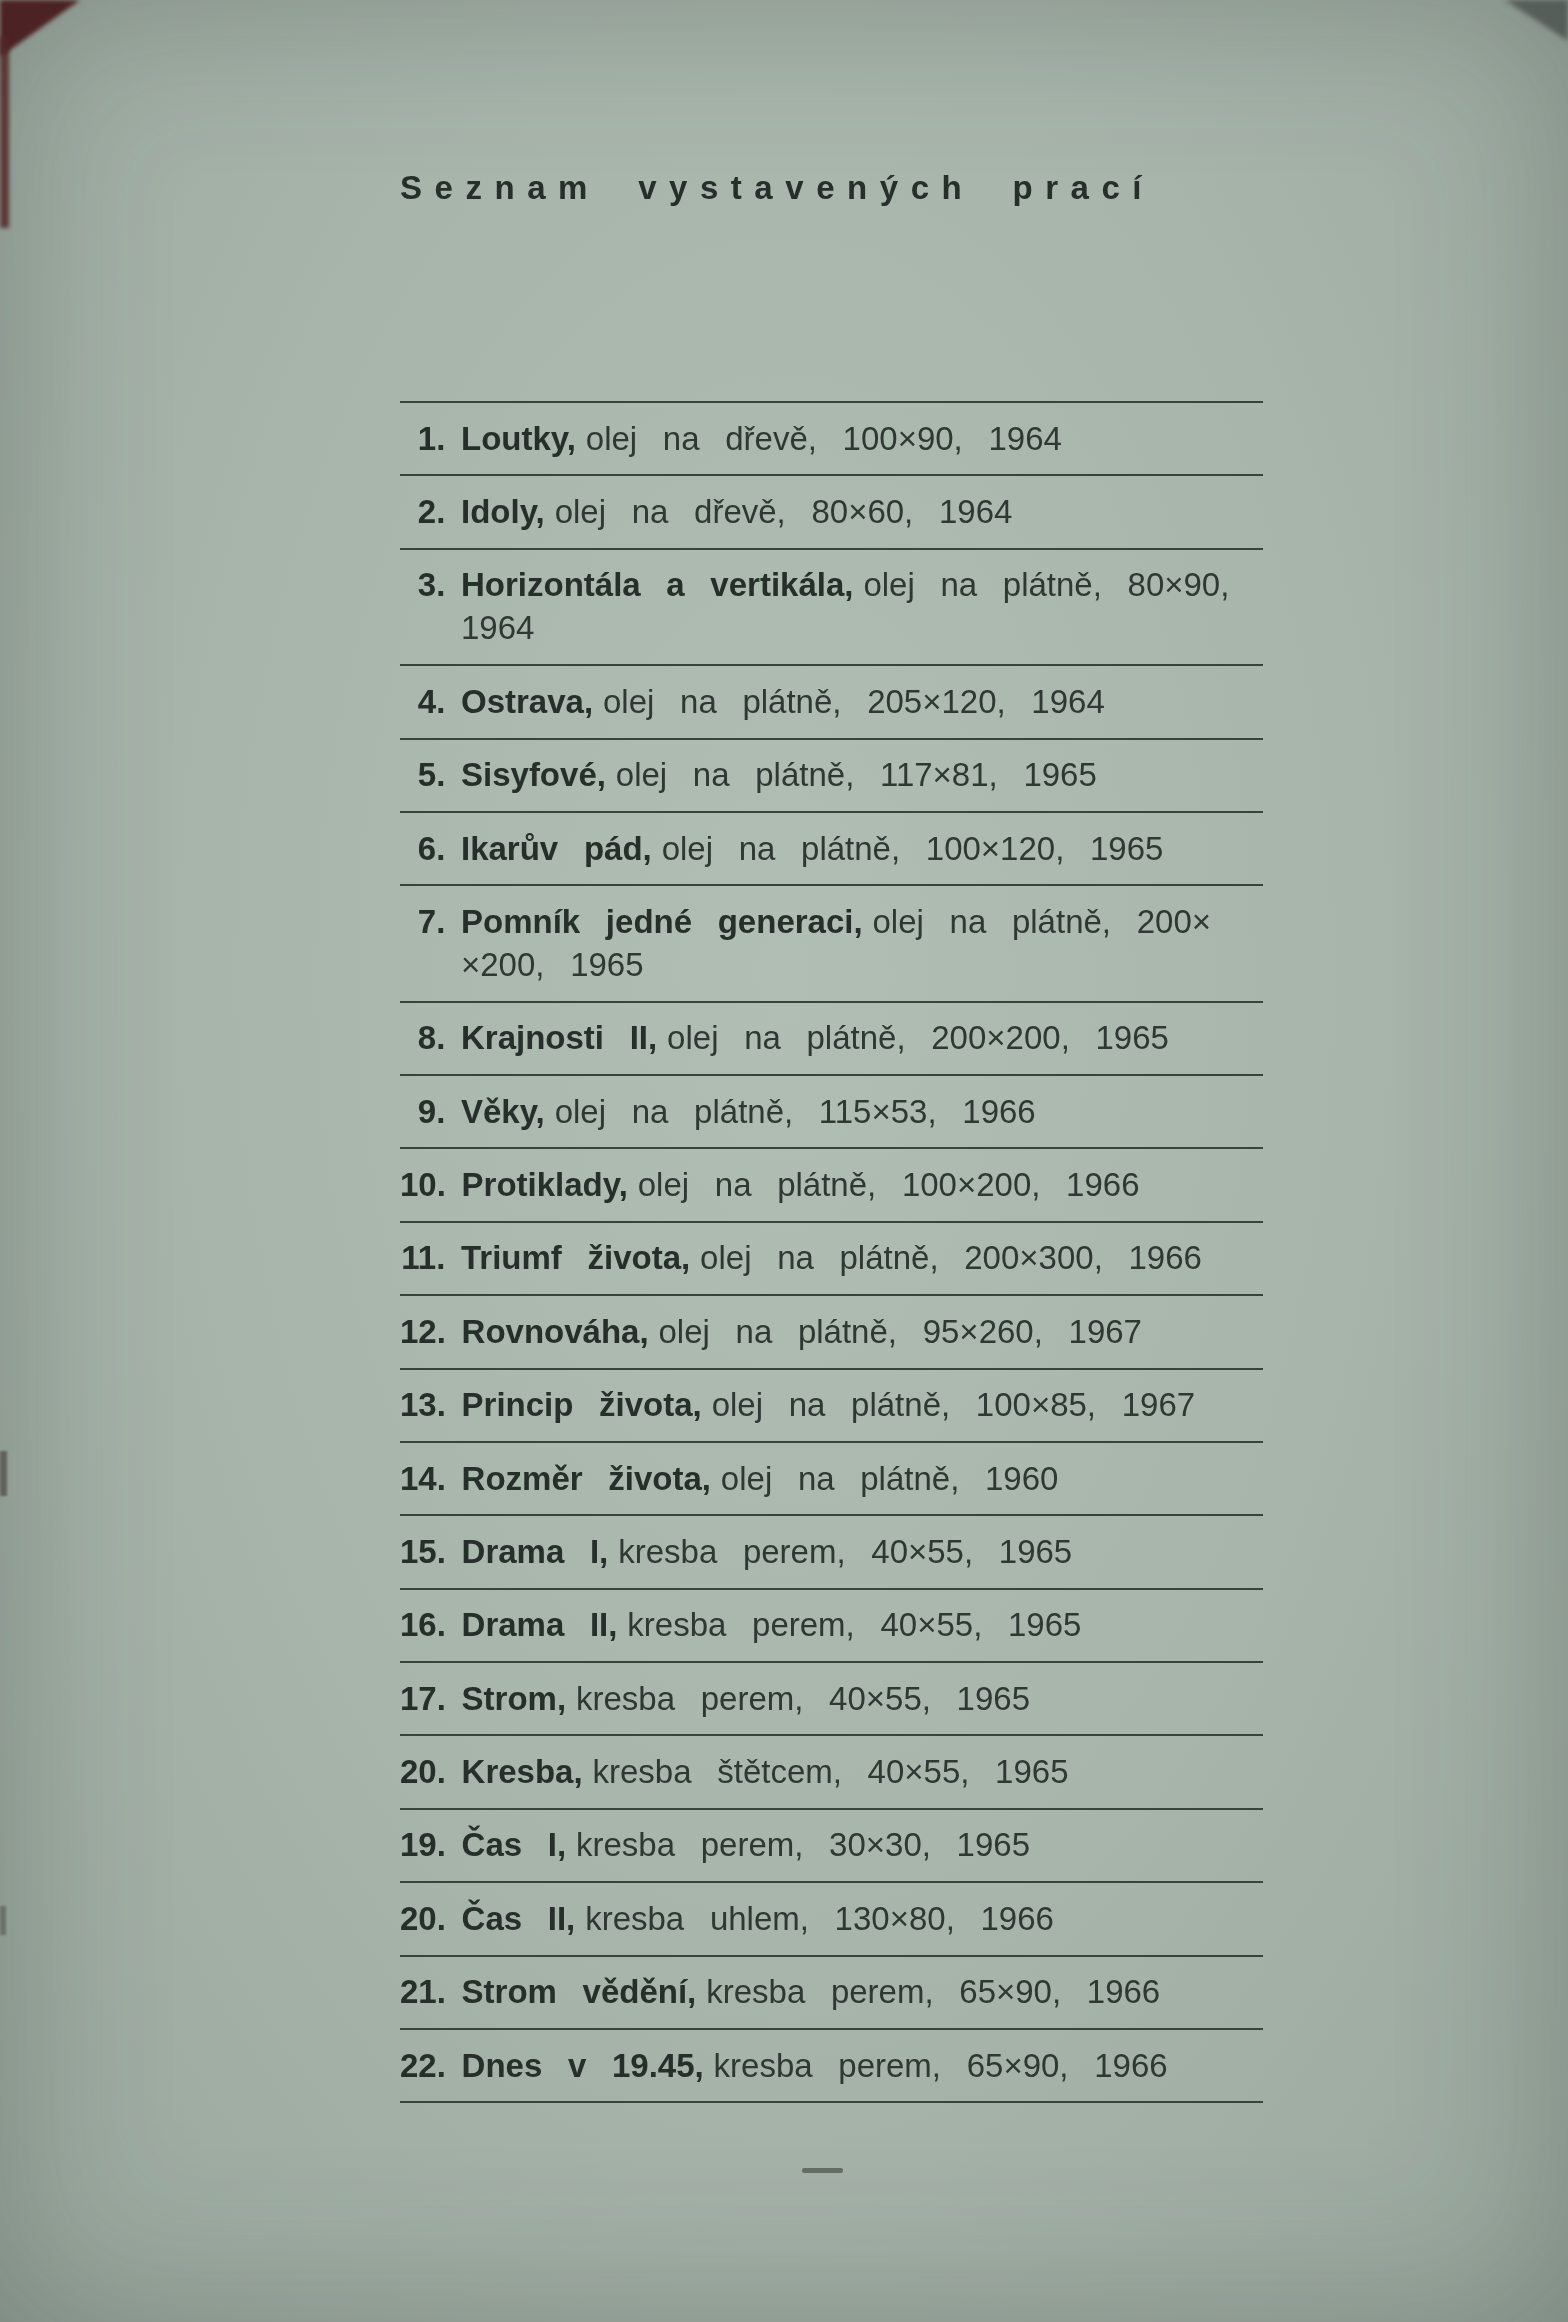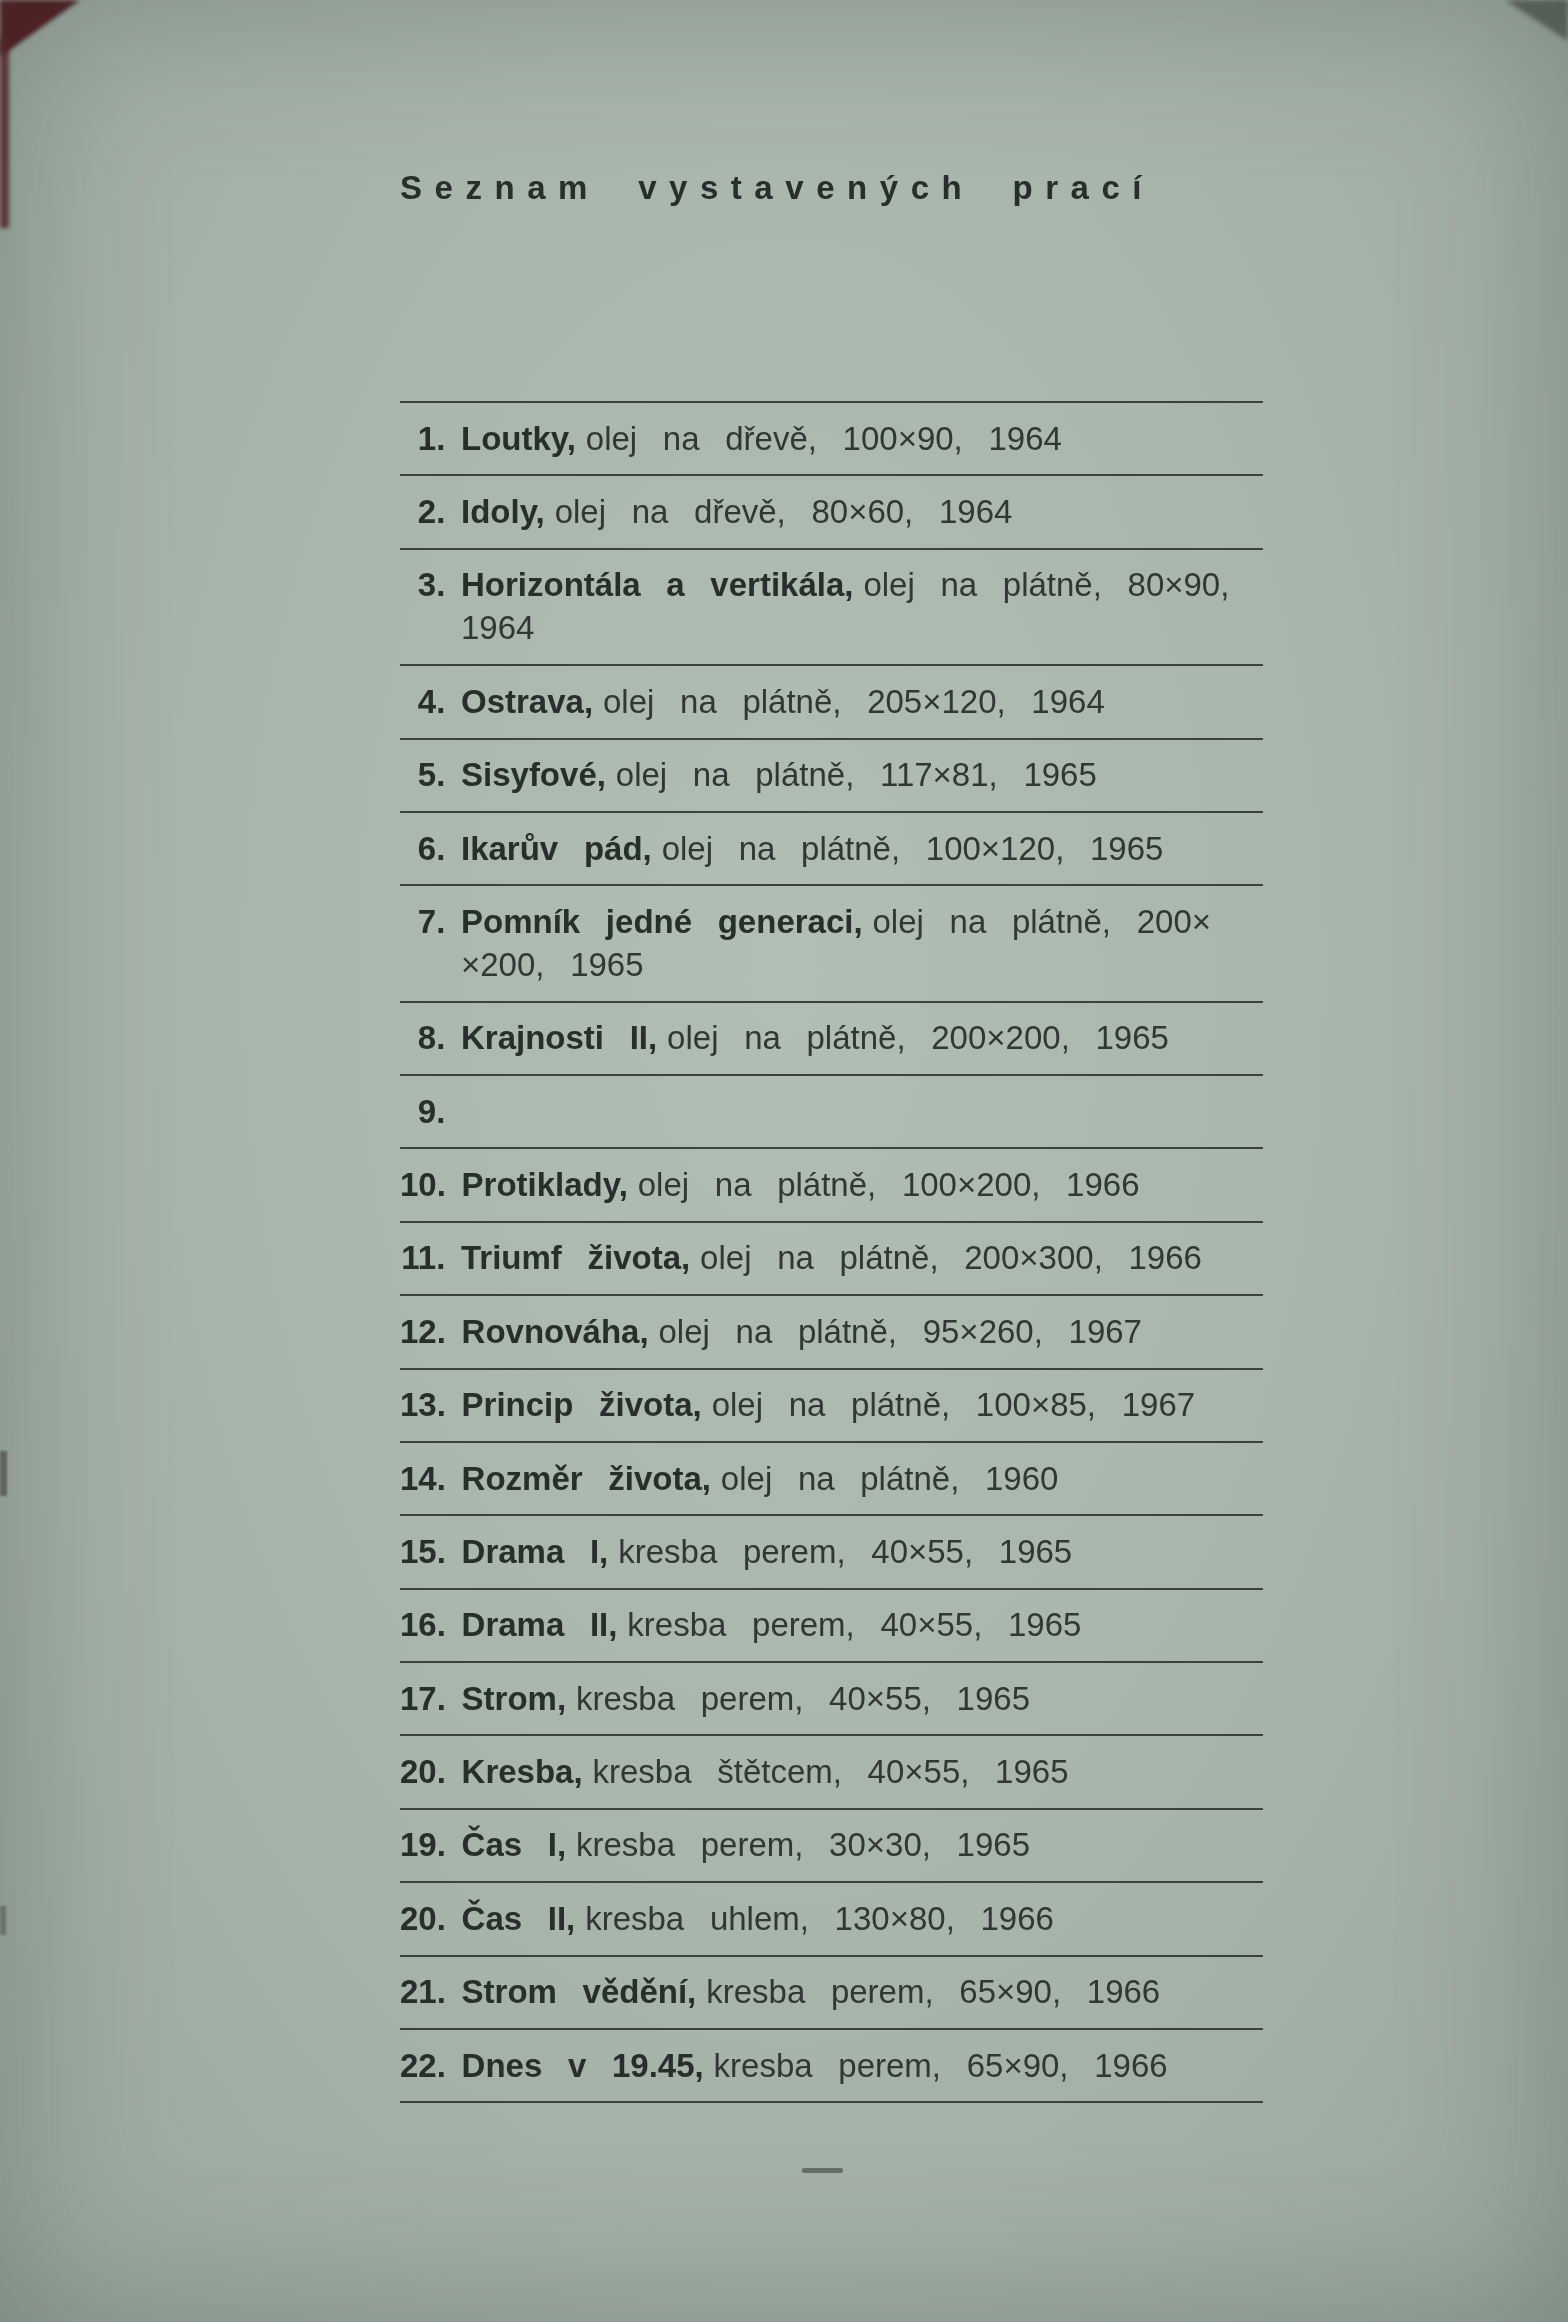--- a/index.html
+++ b/index.html
@@ -114,20 +114,21 @@
 ×200, 1965</span></span>
   </div>
 
   <div class="item">
     <span class="num">8.</span>
     <span class="txt"><b class="ttl">Krajnosti II,</b><span class="rest">olej na plátně, 200×200, 1965</span></span>
   </div>
 
   <div class="item">
     <span class="num">9.</span>
+    <span class="txt"><b class="ttl">Věky,</b><span class="rest">olej na plátně, 115×53, 1966</span></span>
   </div>
 
   <div class="item">
     <span class="num">10.</span>
     <span class="txt"><b class="ttl">Protiklady,</b><span class="rest">olej na plátně, 100×200, 1966</span></span>
   </div>
 
   <div class="item">
     <span class="num">11.</span>
     <span class="txt"><b class="ttl">Triumf života,</b><span class="rest">olej na plátně, 200×300, 1966</span></span>

